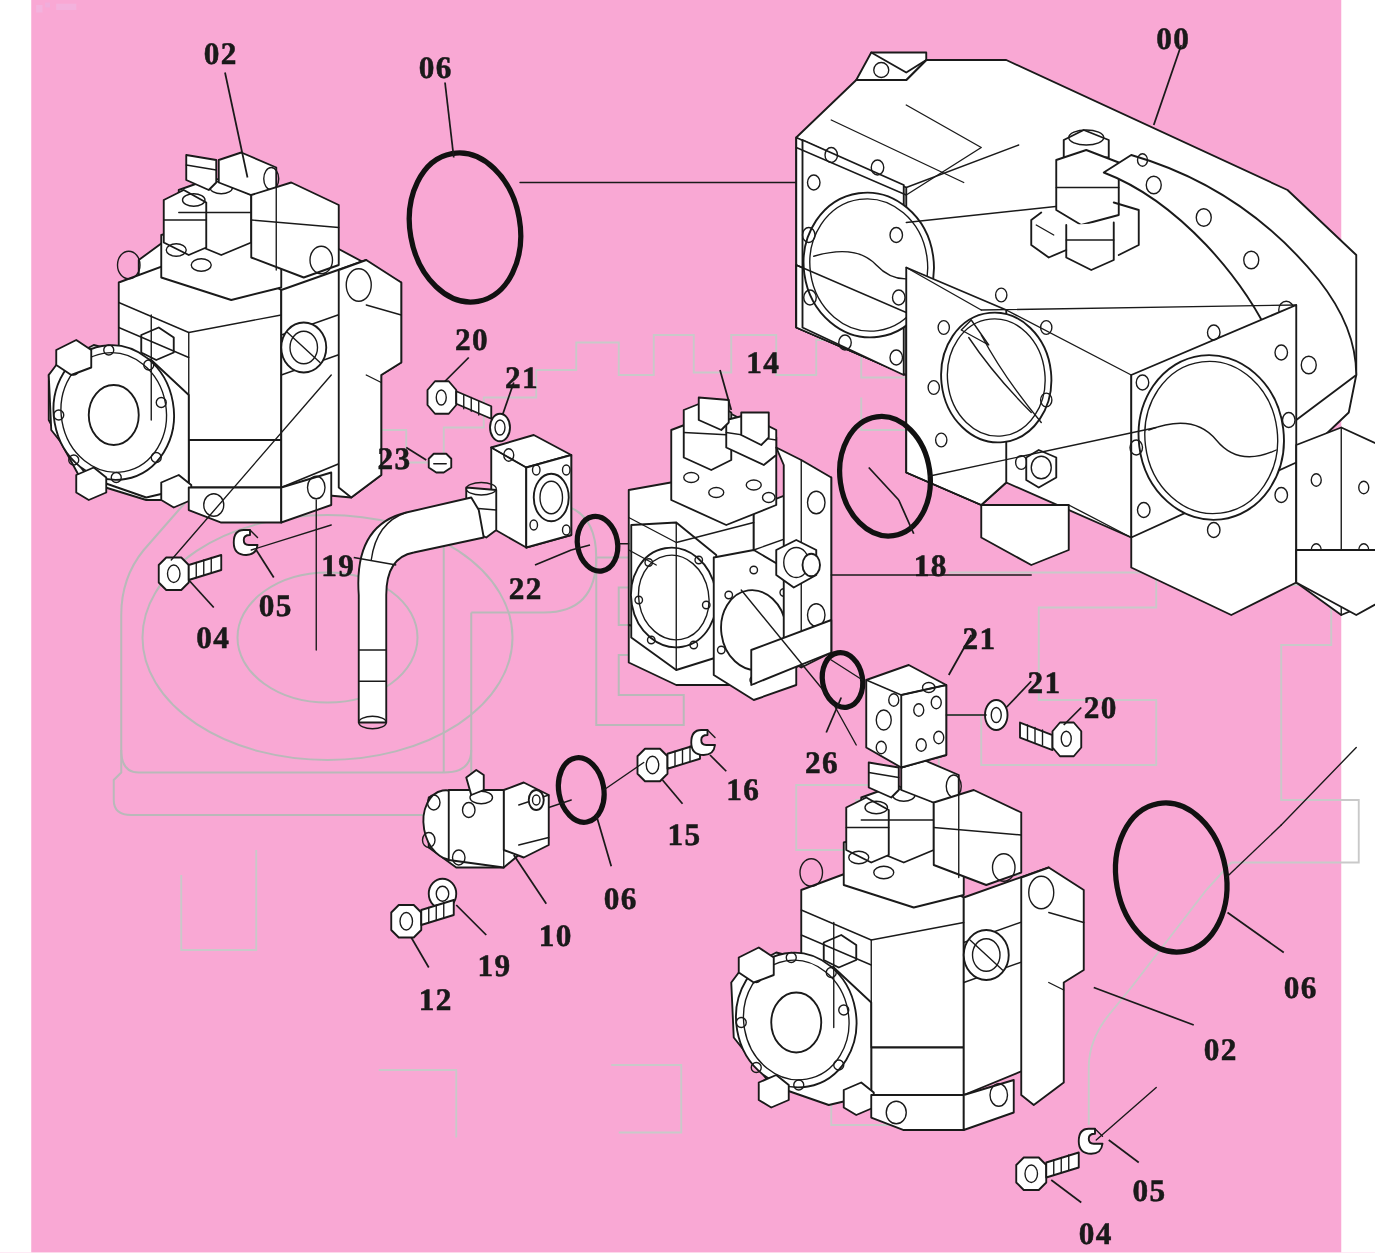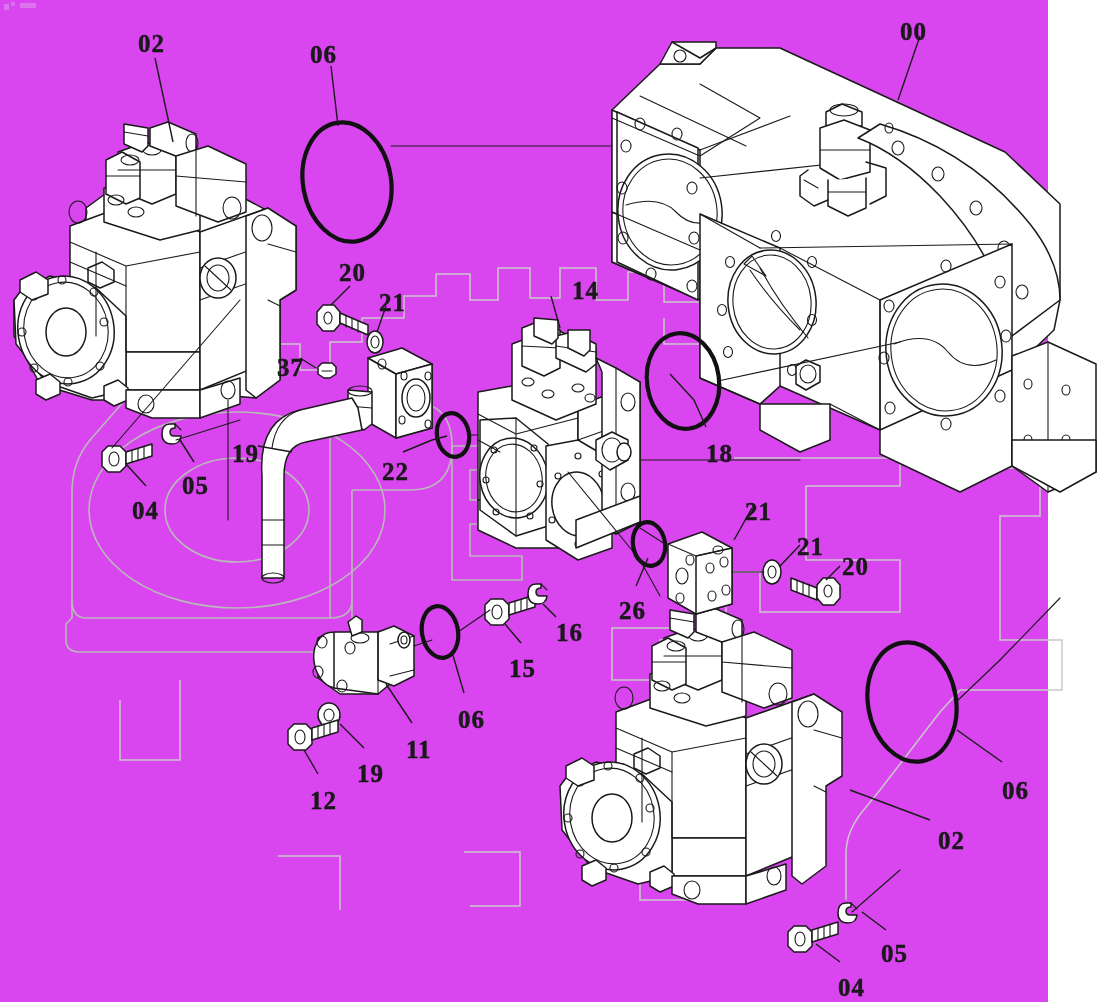--- a/index.html
+++ b/index.html
@@ -1,17 +1,17 @@
 <!DOCTYPE html>
 <html><head>
 <meta charset="utf-8">
 <style>
   html,body{margin:0;padding:0;background:#ffffff;}
   body{width:1100px;height:1002px;overflow:hidden;font-family:"Liberation Serif",serif;}
-  #sheet{position:relative;width:1048px;height:1002px;background:#d946ef;}
+  #sheet{position:relative;width:1048px;height:1002px;background:#f9a8d4;margin-left:25px;}
   #sheet svg{position:absolute;left:0;top:0;}
   .callout{
     position:absolute;
     font-family:"Liberation Serif",serif;
     font-size:25px;
     font-weight:700;
     color:#1a1a1a;
     letter-spacing:1px;
     white-space:nowrap;
     -webkit-text-stroke:0.4px #111;
@@ -564,34 +564,34 @@
       <path class="lnT" d="M1000,660 L1060,598"></path>
     </g>
   </svg>
 
   <div class="callout" style="left:138px;top:30px">02</div>
   <div class="callout" style="left:310px;top:41px">06</div>
   <div class="callout" style="left:900px;top:18px">00</div>
   <div class="callout" style="left:339px;top:259px">20</div>
   <div class="callout" style="left:379px;top:289px">21</div>
   <div class="callout" style="left:572px;top:277px">14</div>
-  <div class="callout" style="left:277px;top:354px">37</div>
+  <div class="callout" style="left:277px;top:354px">23</div>
   <div class="callout" style="left:706px;top:440px">18</div>
   <div class="callout" style="left:232px;top:440px">19</div>
   <div class="callout" style="left:382px;top:458px">22</div>
   <div class="callout" style="left:182px;top:472px">05</div>
   <div class="callout" style="left:132px;top:497px">04</div>
   <div class="callout" style="left:745px;top:498px">21</div>
   <div class="callout" style="left:797px;top:533px">21</div>
   <div class="callout" style="left:842px;top:553px">20</div>
   <div class="callout" style="left:619px;top:597px">26</div>
   <div class="callout" style="left:556px;top:619px">16</div>
   <div class="callout" style="left:509px;top:655px">15</div>
   <div class="callout" style="left:458px;top:706px">06</div>
-  <div class="callout" style="left:406px;top:736px">11</div>
+  <div class="callout" style="left:406px;top:736px">10</div>
   <div class="callout" style="left:357px;top:760px">19</div>
   <div class="callout" style="left:310px;top:787px">12</div>
   <div class="callout" style="left:1002px;top:777px">06</div>
   <div class="callout" style="left:938px;top:827px">02</div>
   <div class="callout" style="left:881px;top:940px">05</div>
   <div class="callout" style="left:838px;top:974px">04</div>
 
   <svg class="corner" viewBox="0 0 40 12">
     <rect x="4" y="4" width="5" height="6" fill="#e9c6ef"></rect>
     <rect x="11" y="2" width="4" height="4" fill="#e3b8ea"></rect>

